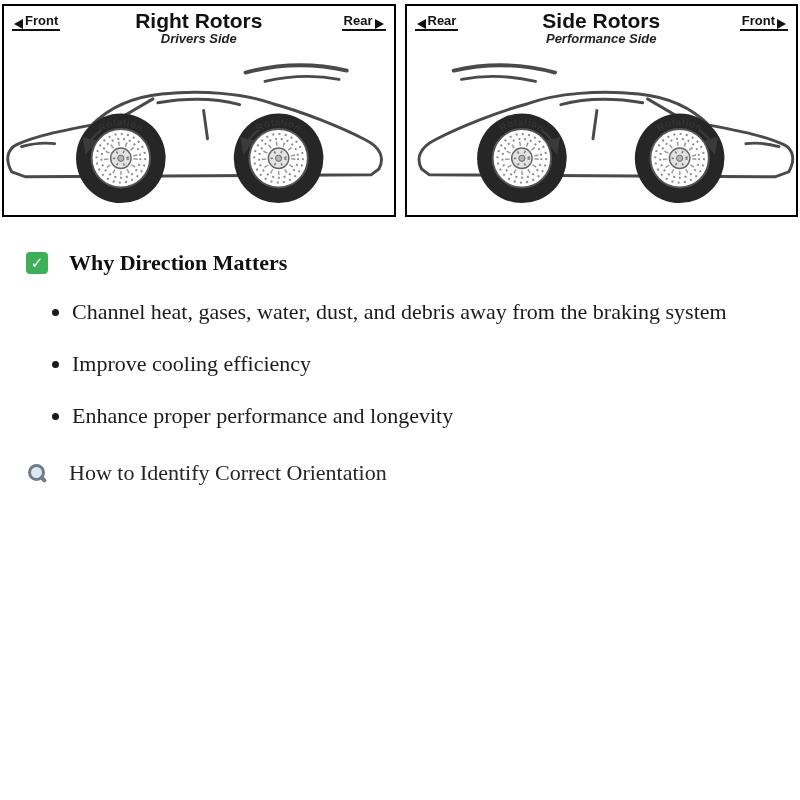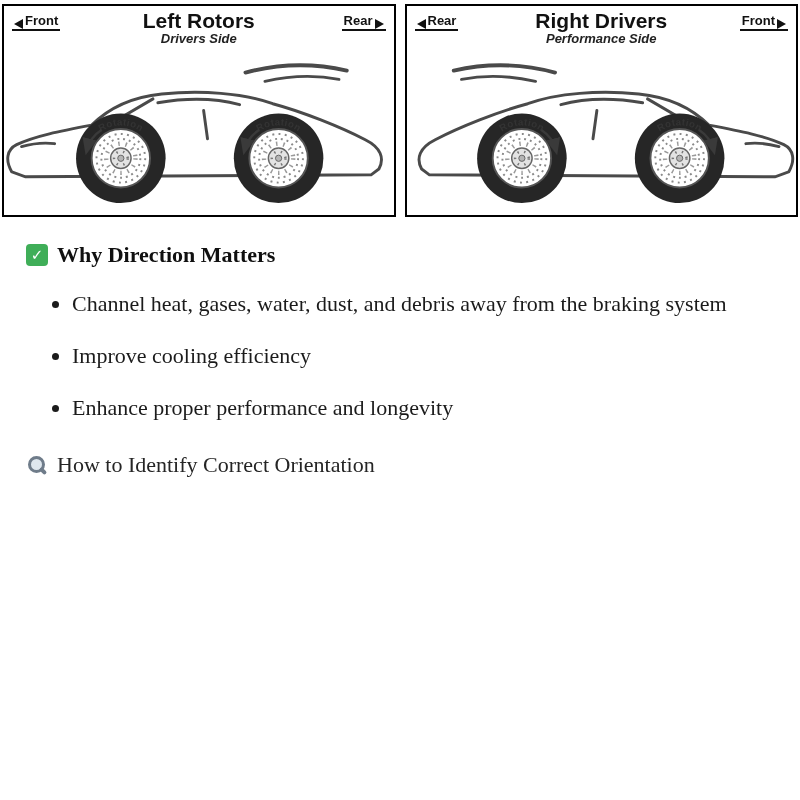--- a/index.html
+++ b/index.html
@@ -57,24 +57,24 @@
   .tri-left  { width:0; height:0; border-top:5px solid transparent; border-bottom:5px solid transparent; border-right:9px solid #111; margin-bottom:-7px; }
   .tri-right { width:0; height:0; border-top:5px solid transparent; border-bottom:5px solid transparent; border-left:9px solid #111; margin-bottom:-7px; }
   .car-svg { width: 100%; height: 170px; display: block; }
   .rot-text { font: bold 10px "Liberation Sans", sans-serif; fill: #333; letter-spacing: .4px; }
 
   
   .content { padding: 0 26px; max-width: 800px; }
   .content p { font-size: 22px; line-height: 1.5; margin: 16px 0 12px 0; }
   .heading {
     font-size: 22px;
-    margin: 24px 0 8px 0;
+    margin: 32px 0 8px 0;
     display: flex;
     align-items: center;
-    gap: 9px;
+    gap: 21px;
     font-family: Liberation Serif, serif;
   }
   .heading-bold { font-weight: bold; color: #101010; }
   .heading-normal { font-weight: normal; color: #252525; margin-top: 28px; }
   .content ul { margin: 10px 0 16px 0; padding-left: 46px; }
   .content li { font-size: 22px; line-height: 1.45; margin: 20px 0; }
 
   .check-icon {
     width: 22px; height: 22px; flex: 0 0 22px;
     background: #3fae58;
@@ -132,21 +132,21 @@
 <div class="page">
 
   <div class="diagram-row">
 
     <div class="panel">
       <div class="panel-header">
         <div class="corner corner-left">
           <span class="tri-left"></span>
           <span>Front</span>
         </div>
-        <div class="panel-title">Left Rotors</div>
+        <div class="panel-title">Right Rotors</div>
         <div class="panel-sub">Drivers Side</div>
         <div class="corner corner-right">
           <span>Rear</span>
           <span class="tri-right"></span>
         </div>
       </div>
       <svg class="car-svg" viewBox="0 0 400 168">
         <use href="#carL"></use>
         <g transform="translate(120,112)">
           <use href="#rotorUnit"></use>
@@ -160,21 +160,21 @@
         </g>
       </svg>
     </div>
 
     <div class="panel">
       <div class="panel-header">
         <div class="corner corner-left">
           <span class="tri-left"></span>
           <span>Rear</span>
         </div>
-        <div class="panel-title">Right Drivers</div>
+        <div class="panel-title">Side Rotors</div>
         <div class="panel-sub">Performance Side</div>
         <div class="corner corner-right">
           <span>Front</span>
           <span class="tri-right"></span>
         </div>
       </div>
       <svg class="car-svg" viewBox="0 0 400 168">
         <g transform="translate(400,0) scale(-1,1)">
             <use href="#carL"></use>
           </g>

